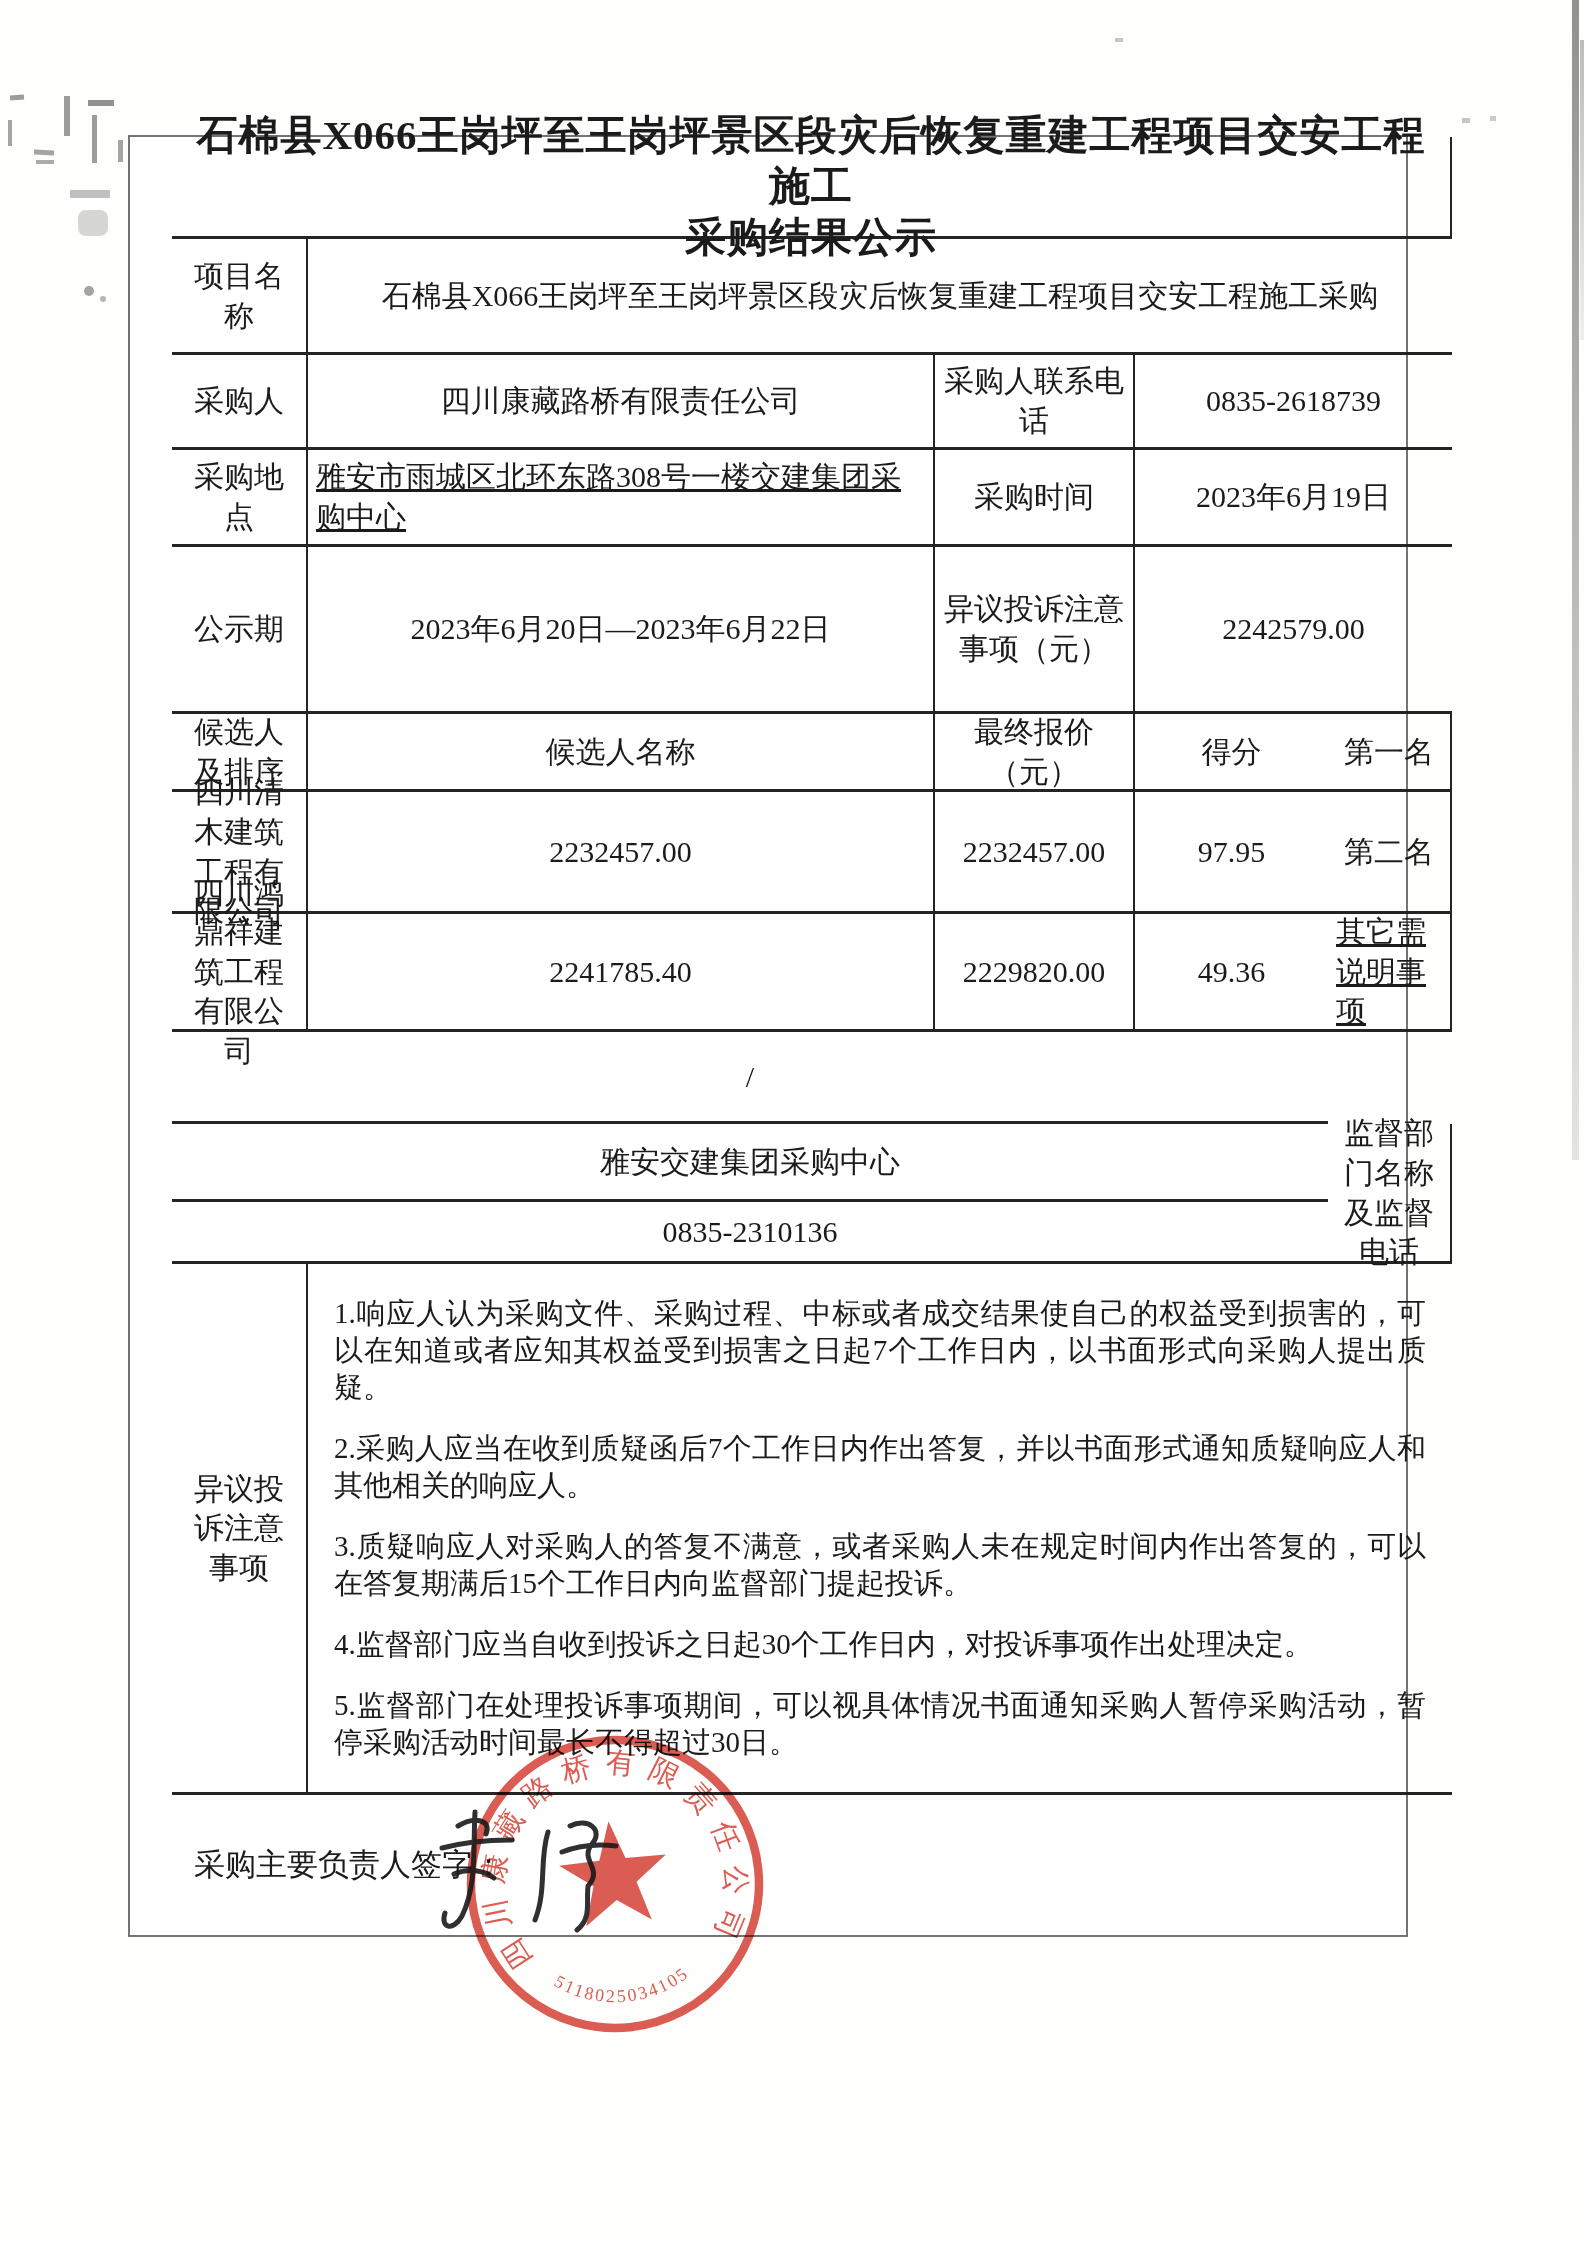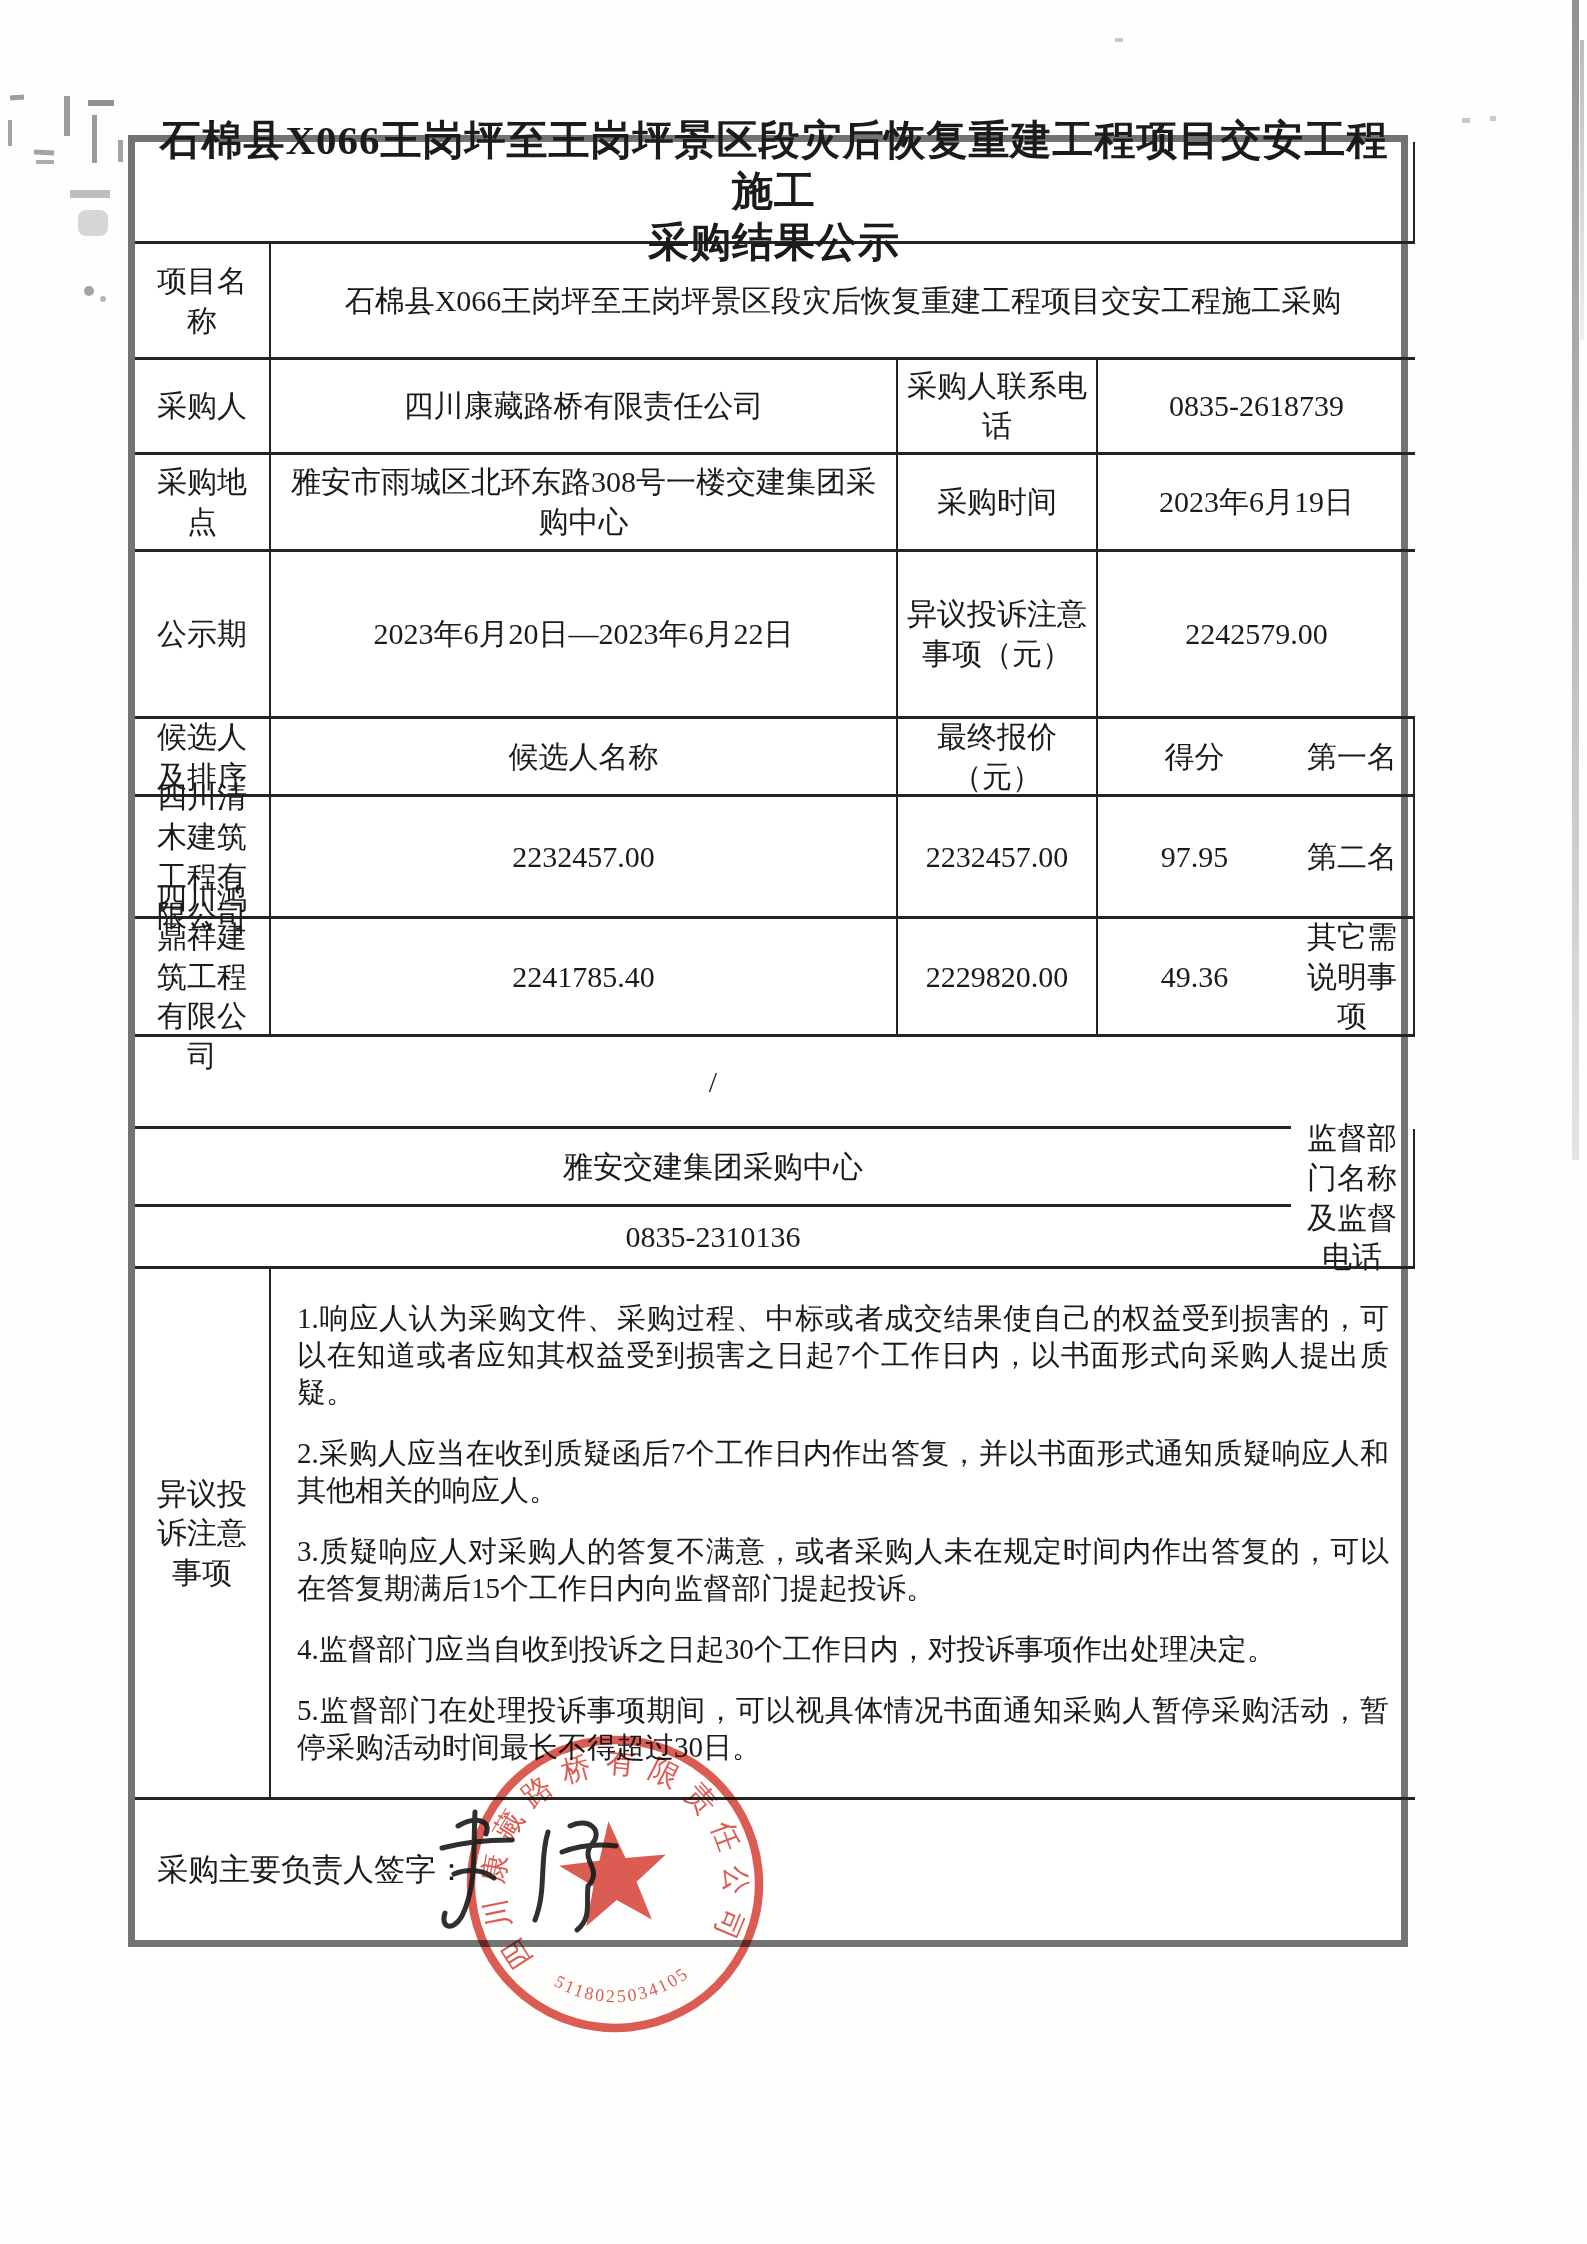--- a/index.html
+++ b/index.html
@@ -3,32 +3,32 @@
 <meta charset="utf-8">
 <style>
   html,body{margin:0;padding:0;background:#ffffff;}
   .page{position:relative;width:1587px;height:2244px;background:#fefefdu;background:#fefefd;overflow:hidden;
         font-family:"Liberation Serif","DejaVu Serif",serif;color:#1b1b1b;}
   
   .tbl{position:absolute;left:128px;top:135px;width:1280px;box-sizing:border-box;
        display:grid;
        grid-template-columns:136px 627px 200px 193px 124px;
        grid-template-rows:102px 116px 95px 97px 167px 78px 122px 118px 92px 78px 62px 531px 140px;
-       border:7px solid #737373;background:#fff;}
+       border:2px solid #737373;background:#fff;padding-left:42px;}
   .c{position:relative;box-sizing:border-box;border-right:2px solid #242424;border-bottom:3px solid #242424;
      display:flex;flex-direction:column;align-items:center;justify-content:center;
      text-align:center;font-size:30px;line-height:1.32;padding:4px 8px;}
   .er{border-right:none}
   .eb{border-bottom:none}
   .s2{grid-column:span 2}
   .s4{grid-column:span 4}
   .sAll{grid-column:1/-1}
   .r2{grid-row:span 2}
   .title{font-size:41px;font-weight:bold;letter-spacing:1px;line-height:1.24;}
-  .leftcell{align-items:flex-start;text-align:center;padding-left:8px;}
+  .leftcell{align-items:flex-start;text-align:left;padding-left:8px;text-decoration:underline;}
   .narrow{max-width:150px;}
   .obj{align-items:stretch;text-align:justify;font-size:29px;line-height:37px;padding:8px 14px;}
   .obj p{margin:12px;}
   .sig{flex-direction:row;justify-content:flex-start;padding-left:22px;font-size:31px;}
   
   .art{position:absolute;background:#4a4a4a;}
   .streak{position:absolute;background:linear-gradient(to bottom,rgba(55,55,55,.55),rgba(110,110,110,.18));}
   .tick{position:absolute;width:4px;height:16px;background:#2c2c2c;transform:rotate(25deg);opacity:.75;}
   
   .stamp{position:absolute;left:455px;top:1724px;width:320px;height:320px;

